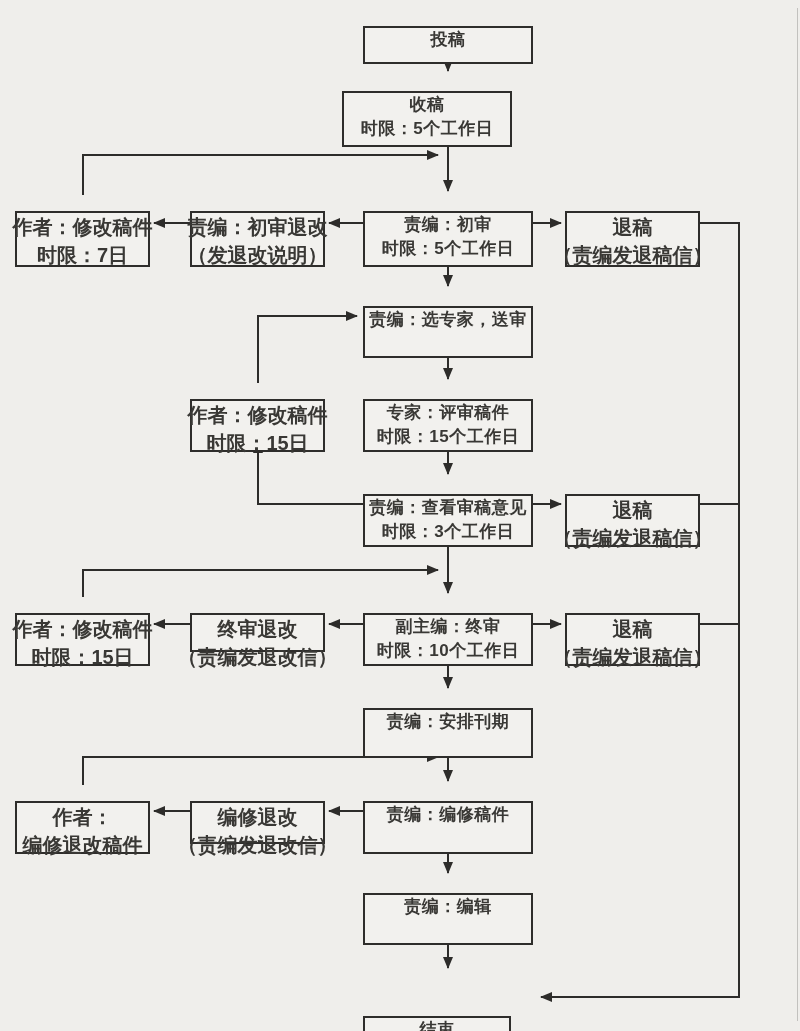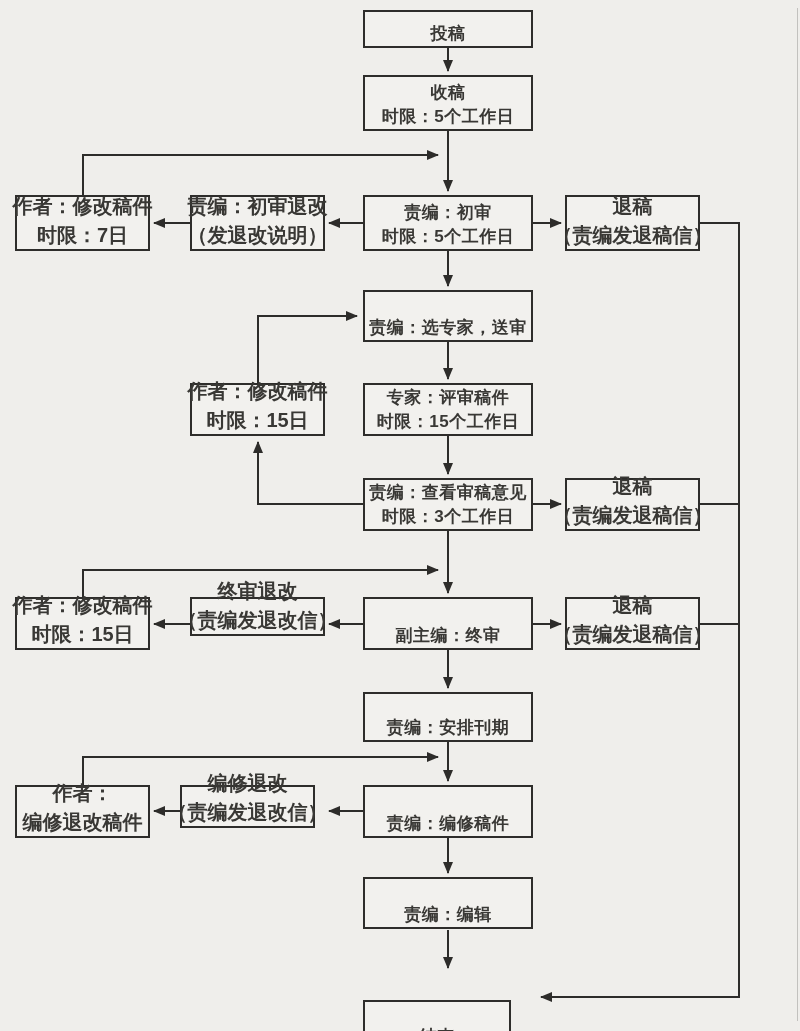--- a/index.html
+++ b/index.html
@@ -20,28 +20,29 @@
     left:0;top:0;
     width:800px;height:1031px;
   }
   .node{
     position:absolute;
     box-sizing:border-box;
     border:2px solid #2e2d2b;
     background:#f2f1ee;
     display:flex;
     flex-direction:column;
-    justify-content:flex-end;
+    justify-content:flex-start;
     align-items:center;
     text-align:center;
     color:#393835;
     font-weight:bold;
     font-size:17px;
     line-height:1.42;
     letter-spacing:0.5px;
+    margin-top:16px;
   }
   .node.side{
     font-size:20px;
     letter-spacing:0;
   }
   .node span{display:block;white-space:nowrap;}
   .edge-line{
     position:absolute;
     left:797px;top:8px;
     width:1px;height:1013px;
@@ -94,21 +95,21 @@
       <path d="M700,223 H739 V997 H541" marker-end="url(#ah)"></path>
       <path d="M700,504 H738"></path>
       <path d="M700,624 H738"></path>
     </g>
   </svg>
 
   <div class="node" style="left:363px;top:10px;width:170px;height:38px">
     <span>投稿</span>
   </div>
 
-  <div class="node" style="left:363px;top:75px;width:170px;height:56px">
+  <div class="node" style="left:342px;top:75px;width:170px;height:56px">
     <span>收稿</span>
     <span>时限：5个工作日</span>
   </div>
 
   <div class="node side" style="left:15px;top:195px;width:135px;height:56px">
     <span>作者：修改稿件</span>
     <span>时限：7日</span>
   </div>
 
   <div class="node side" style="left:190px;top:195px;width:135px;height:56px">
@@ -155,37 +156,38 @@
     <span>时限：15日</span>
   </div>
 
   <div class="node side" style="left:190px;top:597px;width:135px;height:39px">
     <span>终审退改</span>
     <span>（责编发退改信）</span>
   </div>
 
   <div class="node" style="left:363px;top:597px;width:170px;height:53px">
     <span>副主编：终审</span>
+    <span>时限：10个工作日</span>
   </div>
 
   <div class="node side" style="left:565px;top:597px;width:135px;height:53px">
     <span>退稿</span>
     <span>（责编发退稿信）</span>
   </div>
 
   <div class="node" style="left:363px;top:692px;width:170px;height:50px">
     <span>责编：安排刊期</span>
   </div>
 
   <div class="node side" style="left:15px;top:785px;width:135px;height:53px">
     <span>作者：</span>
     <span>编修退改稿件</span>
   </div>
 
-  <div class="node side" style="left:180px;top:785px;width:135px;height:43px">
+  <div class="node side" style="left:190px;top:785px;width:135px;height:43px">
     <span>编修退改</span>
     <span>（责编发退改信）</span>
   </div>
 
   <div class="node" style="left:363px;top:785px;width:170px;height:53px">
     <span>责编：编修稿件</span>
   </div>
 
   <div class="node" style="left:363px;top:877px;width:170px;height:52px">
     <span>责编：编辑</span>

